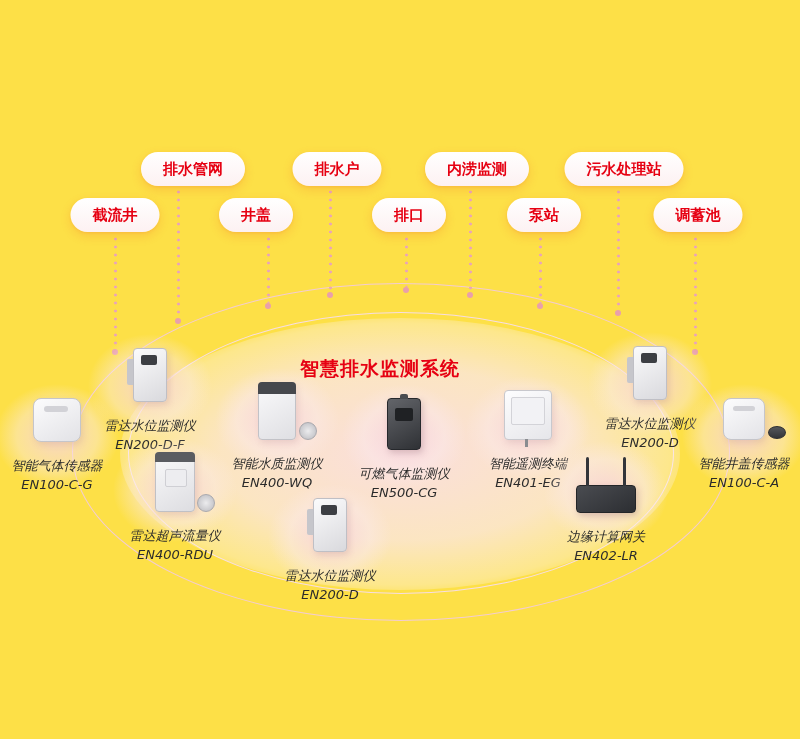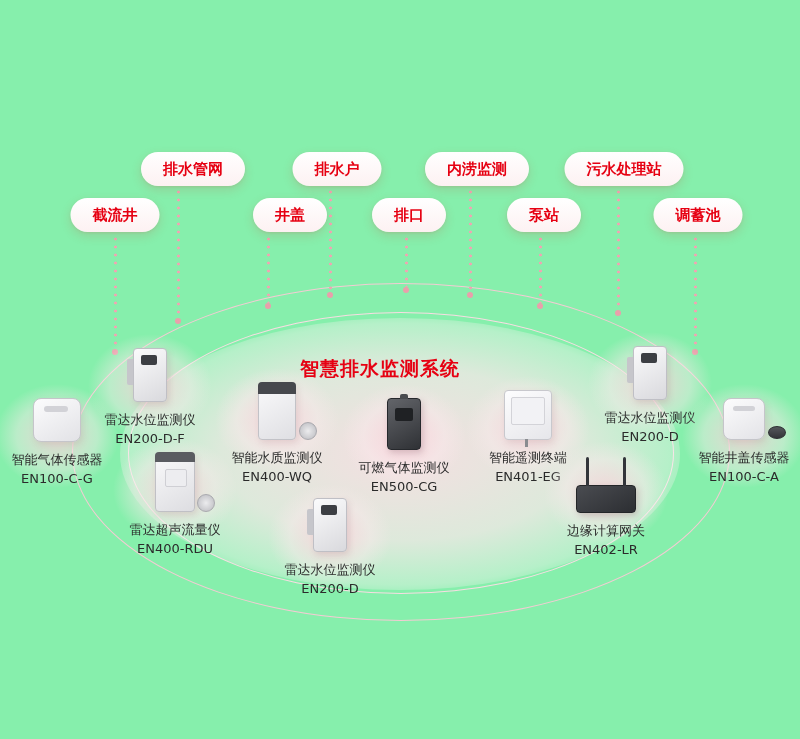--- a/index.html
+++ b/index.html
@@ -1,17 +1,17 @@
 <!DOCTYPE html>
 <html><head>
 <meta charset="utf-8">
 <style>
   html,body{margin:0;padding:0;background:#ffffff;}
   body{font-family:"DejaVu Sans","Liberation Sans",sans-serif;}
-  .canvas{position:relative;width:800px;height:739px;background:#86efac;overflow:hidden;}
+  .canvas{position:relative;width:800px;height:739px;background:#fde047;overflow:hidden;}
 
   
   .pill{
     position:absolute;height:34px;line-height:34px;padding:0 22px;
     background:linear-gradient(180deg,#ffffff 0%,#fdf1f2 100%);
     border-radius:18px;transform:translateX(-50%);
     box-shadow:0 4px 12px rgba(230,0,18,0.12),0 1px 3px rgba(230,0,18,0.08);
     color:#e60012;font-size:15px;font-weight:bold;white-space:nowrap;z-index:5;
   }
 
@@ -37,21 +37,21 @@
     color:#e60012;font-size:19px;font-weight:bold;letter-spacing:1px;z-index:3;
   }
 
   
   .device-group{position:absolute;width:140px;text-align:center;z-index:2;}
   .glow{
     position:absolute;left:50%;top:-14px;transform:translateX(-50%);
     width:124px;height:104px;border-radius:50%;z-index:-1;
     background:radial-gradient(closest-side,rgba(247,210,217,0.85) 0%,rgba(251,233,236,0.45) 65%,rgba(255,255,255,0) 100%);
   }
-  .dev-label{margin-top:9px;}
+  .dev-label{margin-top:15px;font-style:italic;}
   .dev-name{font-size:13px;color:#2b2b2b;line-height:18px;}
   .dev-model{font-size:13px;color:#2b2b2b;line-height:18px;margin-top:1px;}
 
   
   .icon-radar{width:32px;height:52px;margin:0 auto;position:relative;border-radius:4px;
     background:linear-gradient(150deg,#fbfbfc,#d9d9dd);border:1px solid #bfbfc5;
     box-shadow:2px 3px 6px rgba(150,100,110,0.18);}
   .icon-radar::before{content:"";position:absolute;left:-7px;top:10px;width:6px;height:26px;background:#c6c6cb;border-radius:2px 0 0 2px;}
   .icon-radar::after{content:"";position:absolute;left:7px;top:6px;width:16px;height:10px;background:#3c3e43;border-radius:2px;}
 
@@ -133,21 +133,21 @@
   <div class="enddot" style="left:537px;top:303px;"></div>
   <div class="dotline" style="left:694px;top:237px;height:112px;"></div>
   <div class="enddot" style="left:692px;top:349px;"></div>
 
   <div class="pill" style="left:193px;top:152px;"><span>排水管网</span></div>
   <div class="pill" style="left:337px;top:152px;"><span>排水户</span></div>
   <div class="pill" style="left:477px;top:152px;"><span>内涝监测</span></div>
   <div class="pill" style="left:624px;top:152px;"><span>污水处理站</span></div>
 
   <div class="pill" style="left:115px;top:198px;text-align:center;"><span>截流井</span></div>
-  <div class="pill" style="left:290px;top:198px;"><span>井盖</span></div>
+  <div class="pill" style="left:256px;top:198px;"><span>井盖</span></div>
   <div class="pill" style="left:409px;top:198px;"><span>排口</span></div>
   <div class="pill" style="left:698px;top:198px;"><span>调蓄池</span></div>
   <div class="pill" style="left:544px;top:198px;"><span>泵站</span></div>
 
   <div class="diagram-title">智慧排水监测系统</div>
 
   <div class="device-group" style="left:-13px;top:398px;">
     <div class="glow"></div>
     <div class="icon-gasbox"></div>
     <div class="dev-label">

